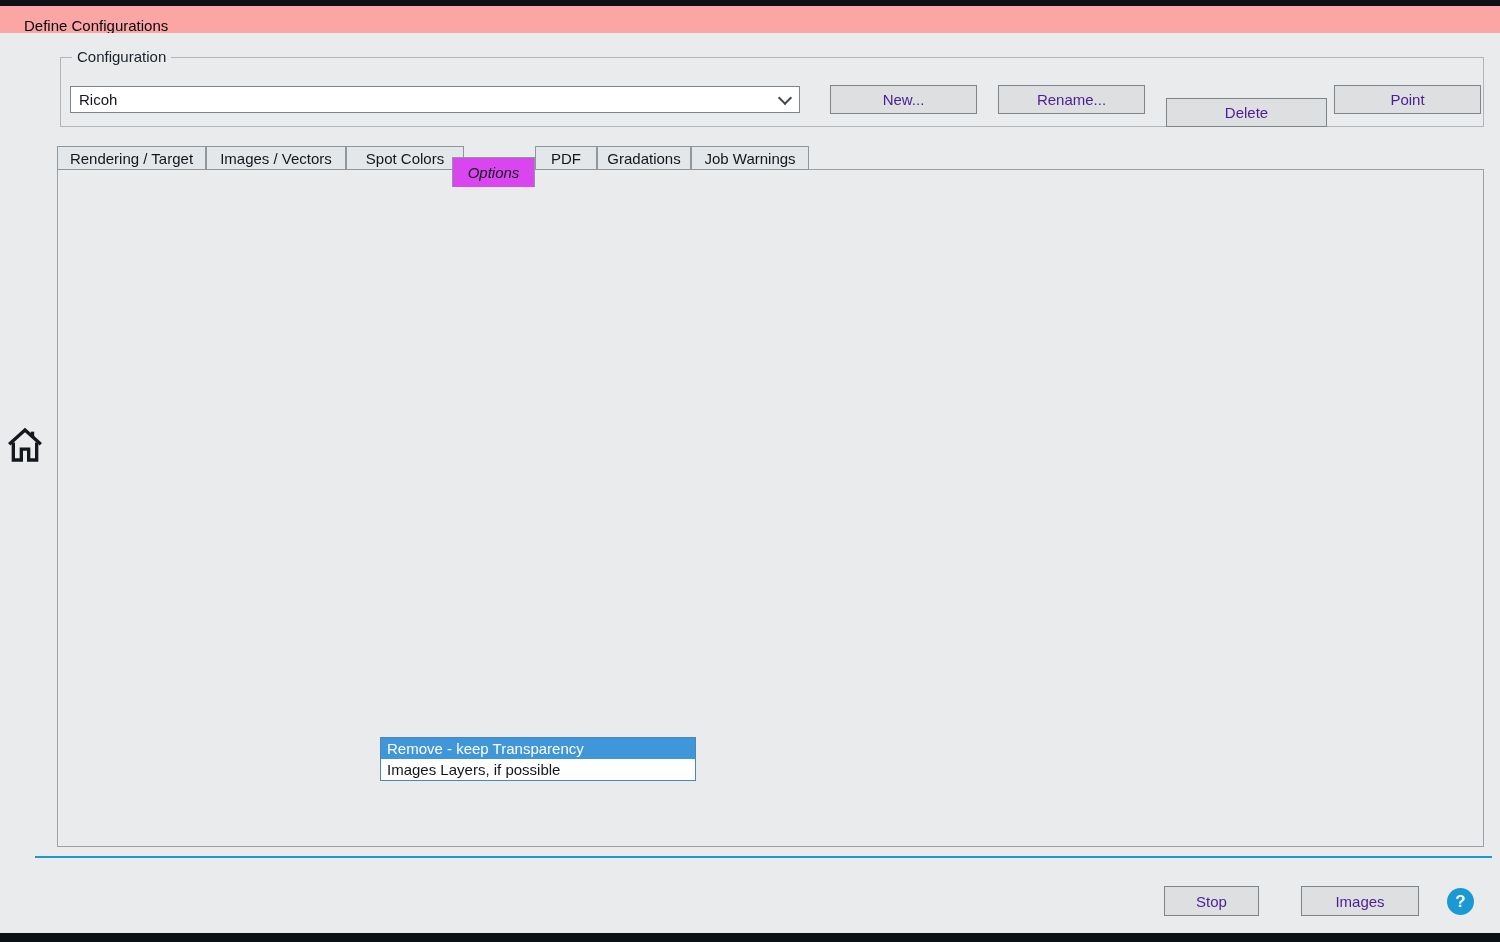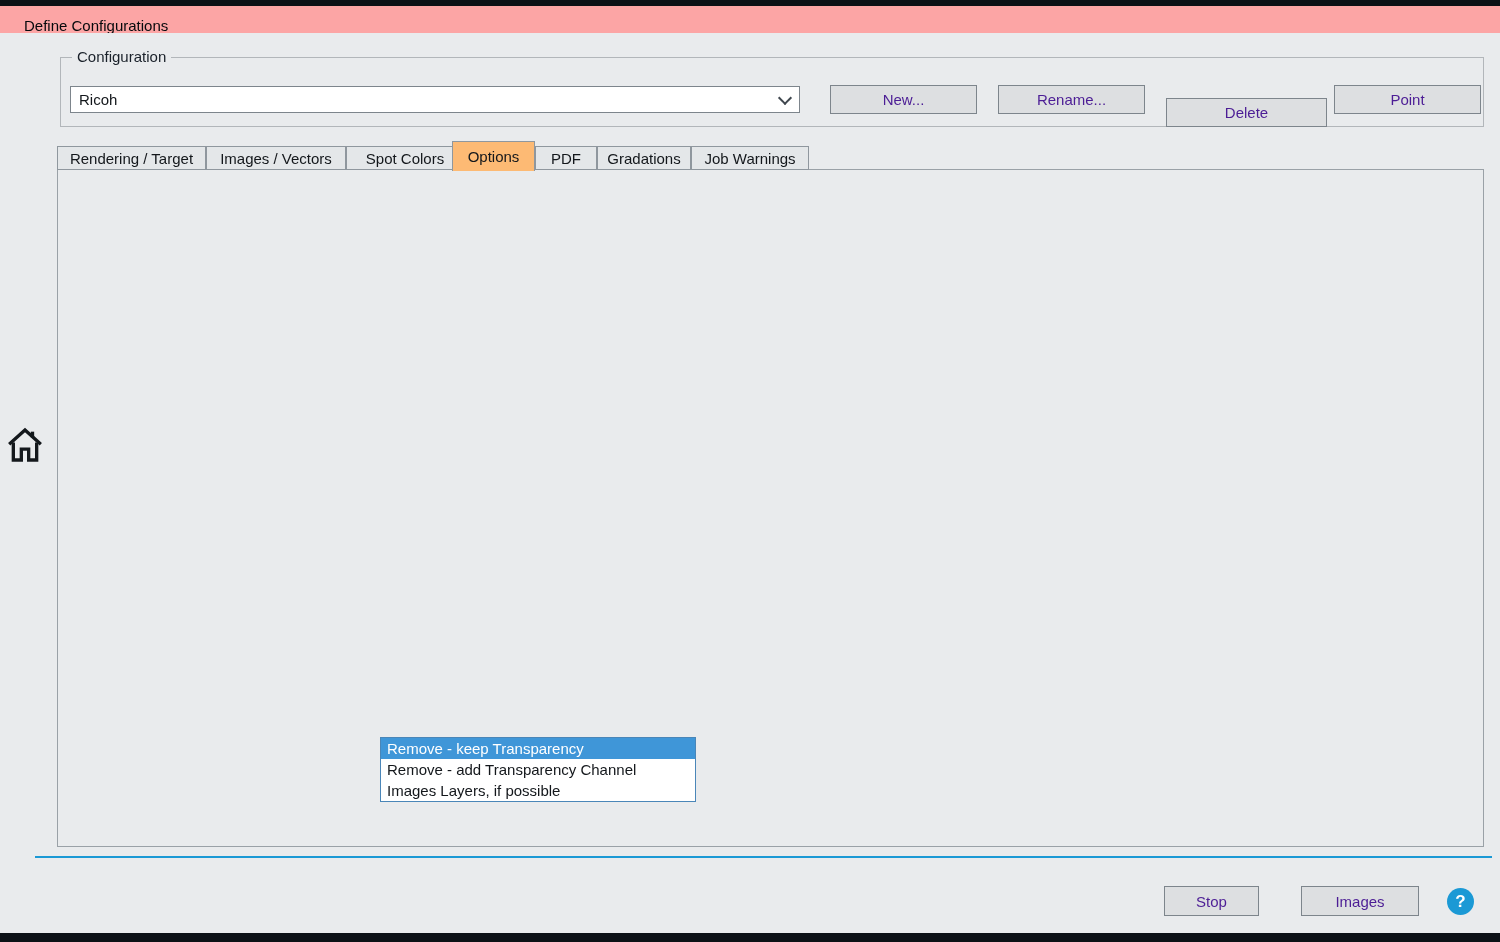--- a/index.html
+++ b/index.html
@@ -26,21 +26,21 @@
   .cbrow { position:absolute; display:flex; align-items:center; gap:8px; font-size:15px; color:#13171b; height:18px; white-space:nowrap; }
   .cbbox { width:15px; height:15px; box-sizing:border-box; background:#fff; border:1px solid #3c434a; position:relative; flex:none; }
   .cbrow.checked .cbbox::after { content:"✓"; position:absolute; left:1px; top:-3px; font-size:15px; font-weight:bold; color:#101418; }
   .cbrow.disabled { color:#8f979d; }
   .cbrow.disabled .cbbox { border-color:#a7aeb4; background:#f1f3f4; }
 
   .flabel { position:absolute; font-size:15px; color:#13171b; text-align:right; white-space:nowrap; }
   .unit { position:absolute; font-size:15px; color:#13171b; font-weight:bold; }
 
   .tab { position:absolute; box-sizing:border-box; top:146px; height:24px; background:#e4e7e9; border:1px solid #8f979e; display:flex; align-items:center; justify-content:center; font-size:15px; color:#13171b; z-index:2; white-space:nowrap; }
-  .tab.selected { top:141px; height:30px; background:#fdba74; border-bottom:none; z-index:4; }
+  .tab.selected { top:157px; height:30px; background:#d946ef; border-bottom:none; z-index:4;font-style:italic; }
   .panel { position:absolute; left:57px; top:169px; width:1427px; height:678px; border:1px solid #9aa1a7; box-sizing:border-box; background:#e9ebed; z-index:1; }
 
   .slider { position:absolute; width:122px; height:20px; }
   .slider .track { position:absolute; left:2px; right:2px; top:9px; height:2px; background:#a8aeb3; }
   .slider .thumb { position:absolute; left:0; top:0; width:11px; height:19px; background:#eef0f1; border:1px solid #767e85; border-radius:2px; box-sizing:border-box; }
 
   .spin { position:absolute; width:66px; height:26px; }
   .spin .spin-input { position:absolute; left:0; top:0; width:49px; height:26px; }
   .spin-btns { position:absolute; right:0; top:0; width:17px; height:26px; border:1px solid #919aa1; box-sizing:border-box; background:#e7eaec; display:flex; flex-direction:column; }
   .spin-up, .spin-down { flex:1; position:relative; }
@@ -230,21 +230,20 @@
   <div class="gb" style="left:296px;top:671px;width:410px;height:94px">
     <span class="gb-label">Photoshop PSD and TIFF Conversion</span>
   </div>
   <div class="flabel" style="left:308px;top:714px;width:58px">Layers:</div>
   <div class="combo focused" style="left:380px;top:707px;width:316px;height:28px">
     <span>Remove - keep Transparency</span>
     <span class="chev"></span>
   </div>
   <div class="dropdown">
     <div class="ditem hl">Remove - keep Transparency</div>
-    <div class="ditem">Remove - add Transparency Channel</div>
     <div class="ditem">Images Layers, if possible</div>
   </div>
 
   <div class="gb" style="left:728px;top:671px;width:520px;height:94px">
     <span class="gb-label">Notes</span>
   </div>
   <div class="notes-box">
     <span></span>
     <span class="notes-scroll">
       <span class="nsbtn up"></span>

